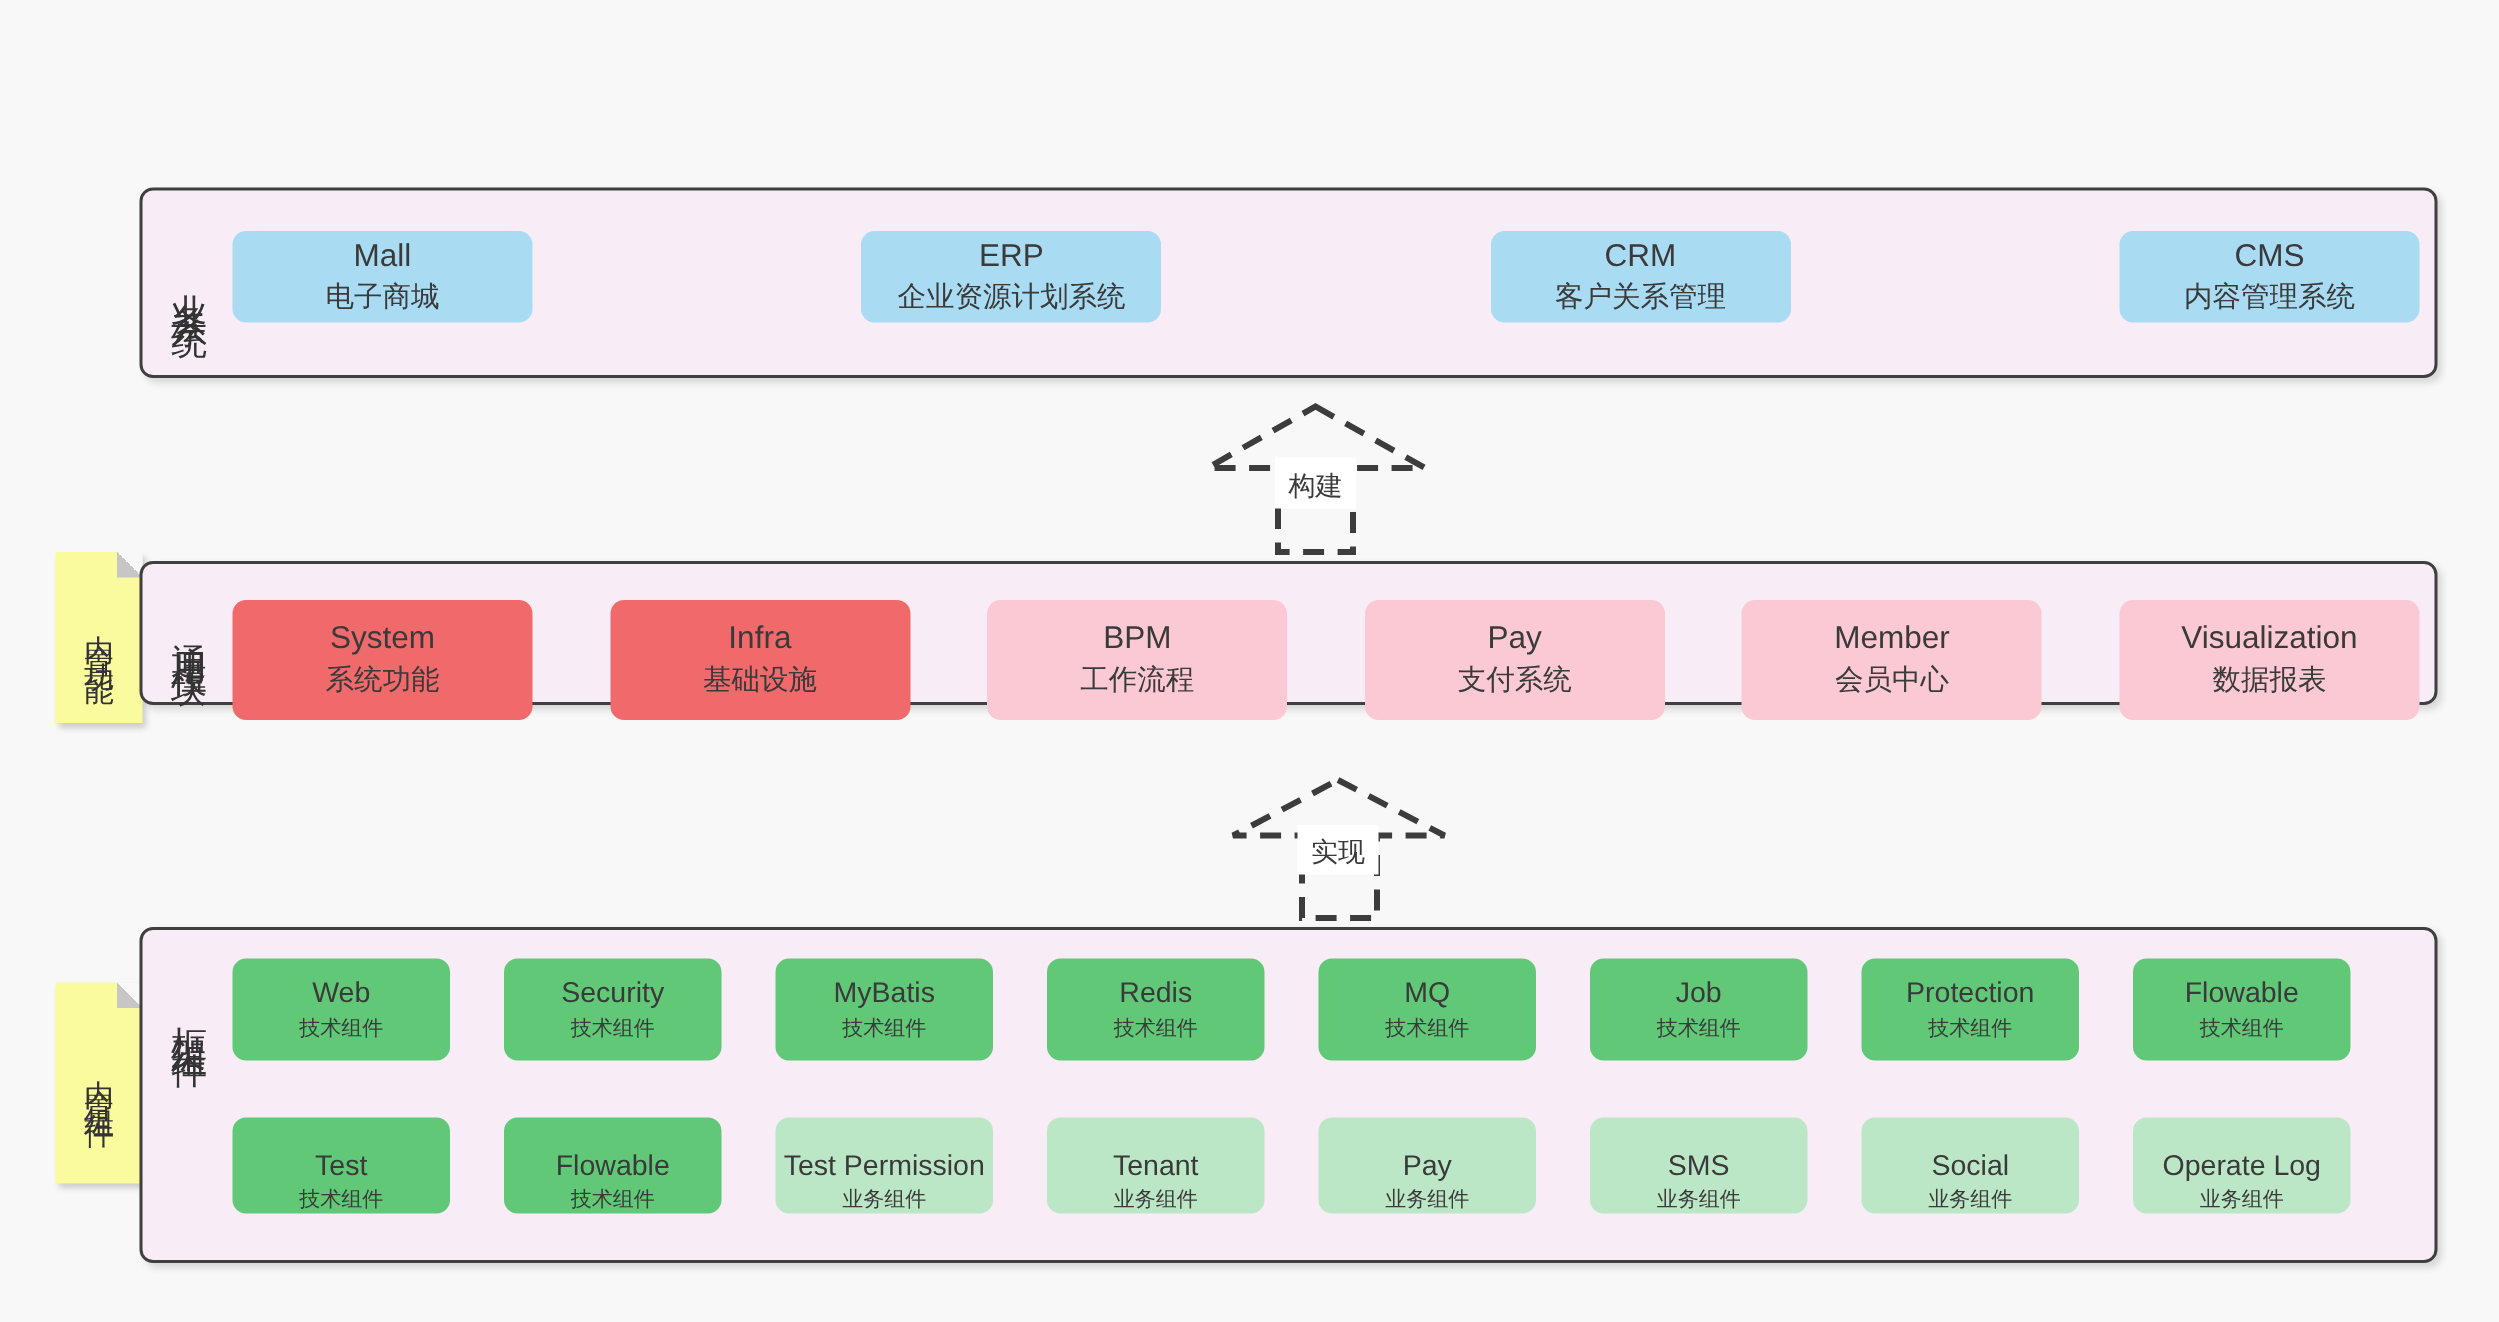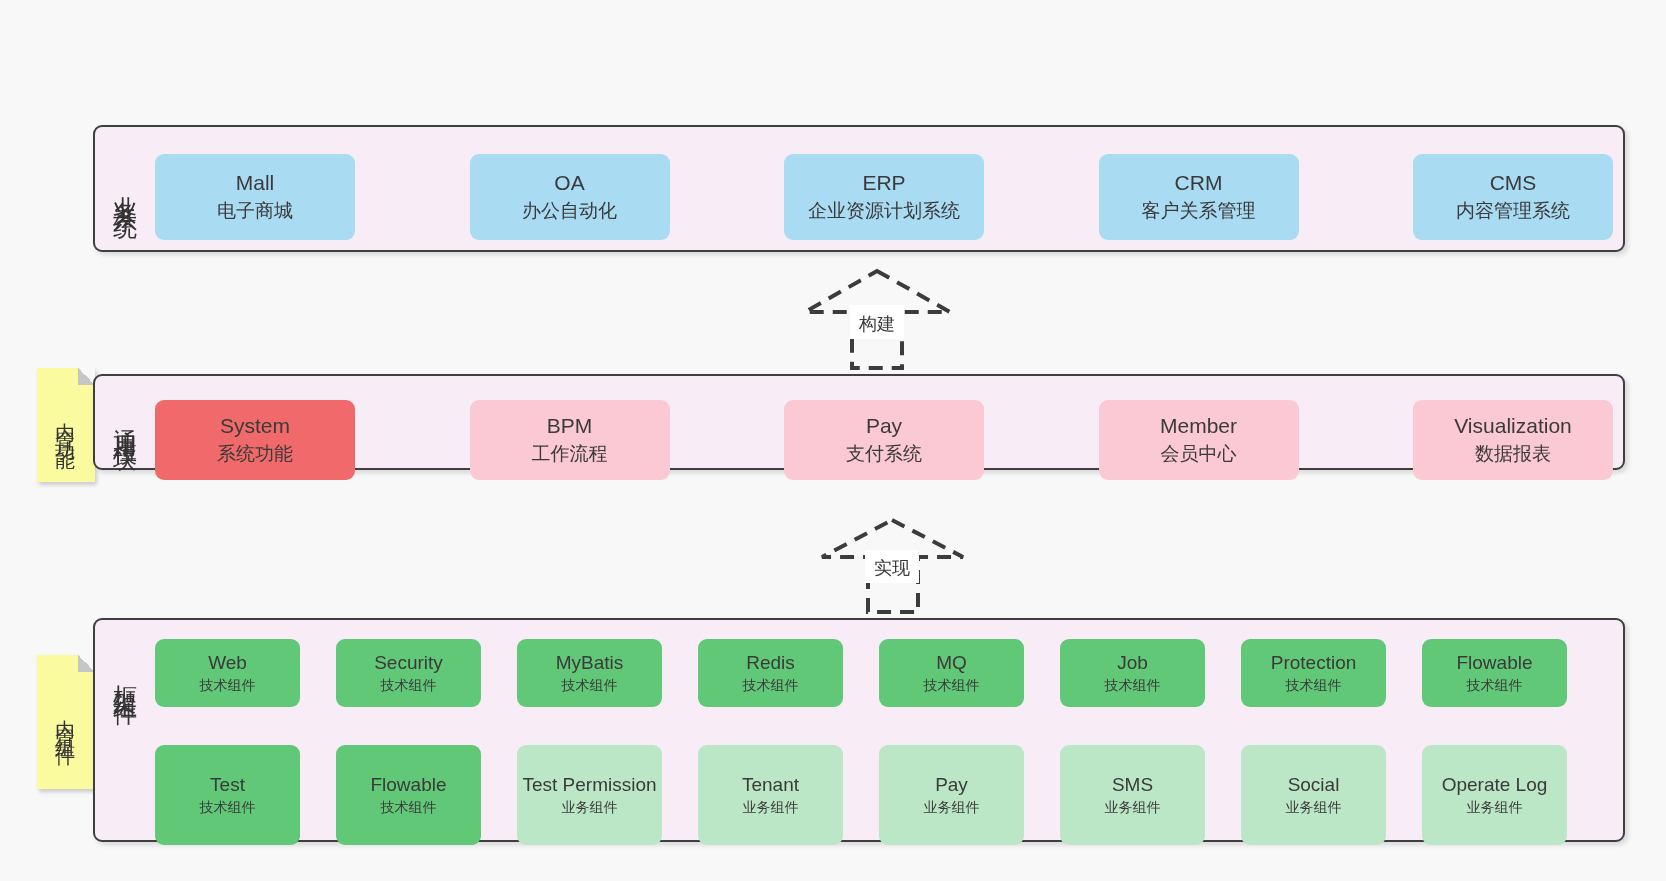--- a/index.html
+++ b/index.html
@@ -25,24 +25,24 @@
   .row { position:absolute; left:60px; display:flex; justify-content:space-between; }
   .band1 .row { right:10px; top:27px; }
   .band2 .row { right:10px; top:24px; }
   .band3 .row1 { right:56px; top:19px; }
   .band3 .row2 { right:56px; top:125px; }
   .box {
     box-sizing:border-box; border-radius:9px; text-align:center;
     display:flex; flex-direction:column; align-items:center; justify-content:center;
     line-height:1.28;
   }
-  .band1 .box, .band2 .box { width:200px; height:86px; }
+  .band1 .box, .band2 .box { width:200px; height:61px; }
   .band2 .box { height:80px; }
   .band3 .box { width:145px; height:68px; }
-  .band3 .row2 .box { height:100px; }
+  .band3 .row2 .box { height:64px;justify-content:flex-end; }
   .box .t { font-size:21px; }
   .box .s { font-size:19px; margin-top:2px; }
   .band3 .box .t { font-size:19px; }
   .band3 .box .s { font-size:14px; margin-top:1px; }
   .blue  { background:#a9dbf3; }
   .red   { background:#f16a6b; }
   .pink  { background:#fbc9d3; }
   .green { background:#61c878; }
   .lgreen{ background:#bbe7c6; }
   .tag {
@@ -81,24 +81,20 @@
   </div>
 
   <div class="band band1">
     <div class="band-label">业务系统</div>
     <div class="row">
       <div class="box blue">
         <div class="t">Mall</div>
         <div class="s">电子商城</div>
       </div>
       <div class="box blue">
-        <div class="t">OA</div>
-        <div class="s">办公自动化</div>
-      </div>
-      <div class="box blue">
         <div class="t">ERP</div>
         <div class="s">企业资源计划系统</div>
       </div>
       <div class="box blue">
         <div class="t">CRM</div>
         <div class="s">客户关系管理</div>
       </div>
       <div class="box blue">
         <div class="t">CMS</div>
         <div class="s">内容管理系统</div>
@@ -112,20 +108,24 @@
     <text x="79" y="67">构建</text>
   </svg>
 
   <div class="band band2">
     <div class="band-label">通用模块</div>
     <div class="row">
       <div class="box red">
         <div class="t">System</div>
         <div class="s">系统功能</div>
       </div>
+      <div class="box red">
+        <div class="t">Infra</div>
+        <div class="s">基础设施</div>
+      </div>
       <div class="box pink">
         <div class="t">BPM</div>
         <div class="s">工作流程</div>
       </div>
       <div class="box pink">
         <div class="t">Pay</div>
         <div class="s">支付系统</div>
       </div>
       <div class="box pink">
         <div class="t">Member</div>

